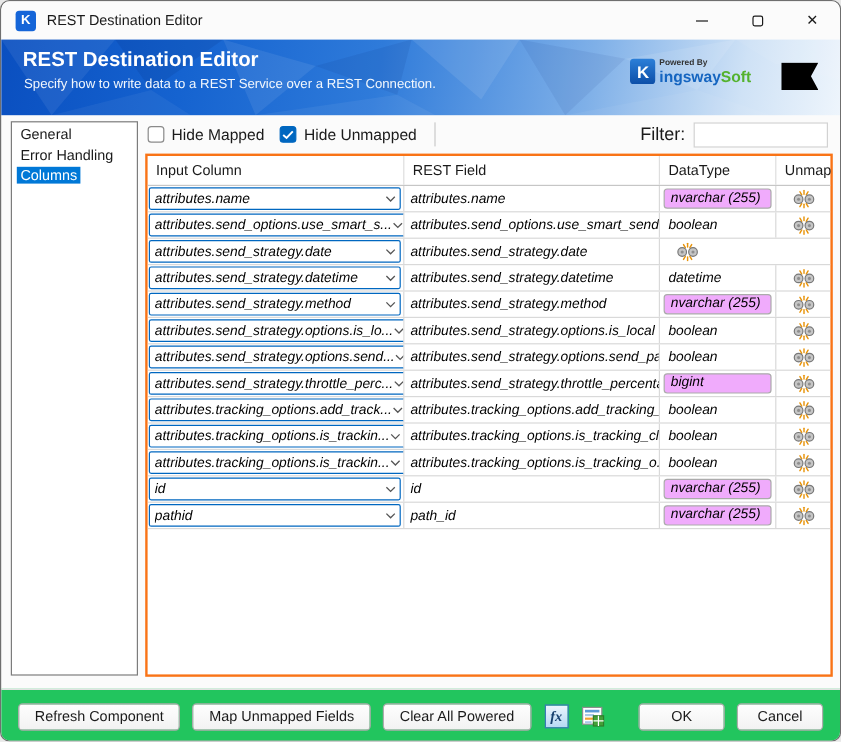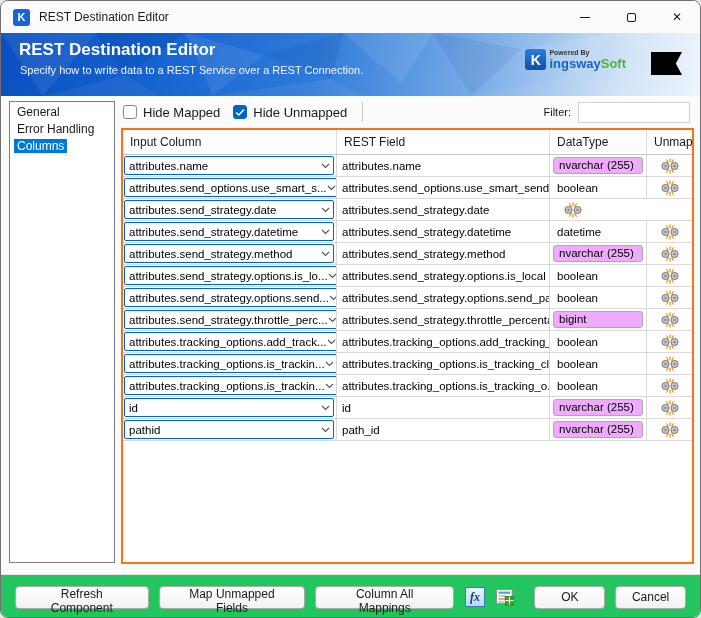--- a/index.html
+++ b/index.html
@@ -37,30 +37,30 @@
   .side-item.selected .lbl { background:#0078d7; color:#fff; }
 
   
   .toolbar { position:absolute; left:122px; top:99px; right:10px; height:24px; display:flex; align-items:center; }
   .cb-group { display:flex; align-items:center; gap:6px; margin-right:13px; }
   .cb { width:14px; height:14px; border:1px solid #8a8a8a; border-radius:3px; background:#fff; display:flex; align-items:center; justify-content:center; }
   .cb.checked { background:#0067c0; border-color:#0067c0; }
   .cb-label { font-size:13px; color:#1a1a1a; }
   .vsep { width:1px; height:20px; background:#c8c8c8; margin:0 10px 0 2px; }
   .filter { margin-left:auto; display:flex; align-items:center; gap:7px; }
-  .filter-label { font-size:11px; color:#1a1a1a; }
+  .filter-label { font-size:15px; color:#1a1a1a; }
   .filter input { width:112px; height:21px; border:1px solid #d2d2d2; background:#fff; font-size:12px; padding:0 4px; font-family:inherit; outline:none; }
 
   
   .grid { position:absolute; left:120px; top:127px; width:573px; height:436px; background:#fff; border:2px solid #f97316; display:flex; flex-direction:column; }
   .ghead { display:flex; height:25px; border-bottom:1px solid #c6c6c6; flex:0 0 auto; }
   .ghead .hcell { font-size:12px; color:#1a1a1a; display:flex; align-items:center; padding-left:7px; border-right:1px solid #dedede; }
   .ghead .hcell:last-child { border-right:none; }
   .c1 { width:214px; } .c2 { width:213px; } .c3 { width:97px; } .c4 { width:45px; }
-  .gbody { flex:1; overflow:hidden; }
+  .gbody { flex:1; overflow:hidden;font-style:italic; }
   .trow { display:flex; height:22px; border-bottom:1px solid #d9d9d9; }
   .cell { border-right:1px solid #d9d9d9; display:flex; align-items:center; overflow:hidden; }
   .cell:last-child { border-right:none; }
   .combo { flex:1; margin:1px 2px 1px 1px; height:19px; border:1px solid #0067c0; border-radius:2px; background:#fff; display:flex; align-items:center; padding:0 3px 0 4px; }
   .combo-text { flex:1; font-size:11.5px; color:#000; white-space:nowrap; overflow:hidden; }
   .chev { flex:0 0 auto; display:flex; align-items:center; }
   .c-rest { font-size:11.5px; color:#000; padding:0 5px; white-space:nowrap; }
   .c-dt { font-size:11.5px; color:#000; padding:0 3px; }
   .c-dt.plain { padding-left:7px; }
   .dt-box { flex:1; border:1px solid #ababab; border-radius:3px; background:#f0abfc; height:17px; line-height:15px; padding:0 5px; white-space:nowrap; overflow:hidden; }
@@ -552,21 +552,21 @@
               <circle cx="15.5" cy="8" r="1.3" fill="#8f8f8f"></circle>
             </svg>
           </div>
         </div>
       </div>
   </div>
 
   <div class="footer">
     <button class="btn">Refresh Component</button>
     <button class="btn">Map Unmapped Fields</button>
-    <button class="btn">Column All Mappings</button>
+    <button class="btn">Clear All Powered</button>
     <div class="fx-icon">fx</div>
     <svg width="20" height="20" viewBox="0 0 20 20">
       <rect x="1.5" y="2.5" width="16" height="14" fill="#ffffff" stroke="#8f8f8f"></rect>
       <rect x="3.5" y="4.5" width="12" height="2.2" fill="#5b9bd5"></rect>
       <rect x="3.5" y="8" width="7.5" height="1.8" fill="#a8c8e8"></rect>
       <rect x="3.5" y="11" width="7.5" height="1.8" fill="#f0a030"></rect>
       <rect x="3.5" y="14" width="5.5" height="1.8" fill="#a8c8e8"></rect>
       <rect x="10.5" y="9.5" width="8.5" height="8.5" fill="#44a038" stroke="#2d7d2a"></rect>
       <path d="M10.5 13.7 H19 M14.7 9.5 V18" stroke="#ffffff" stroke-width="1"></path>
     </svg>

